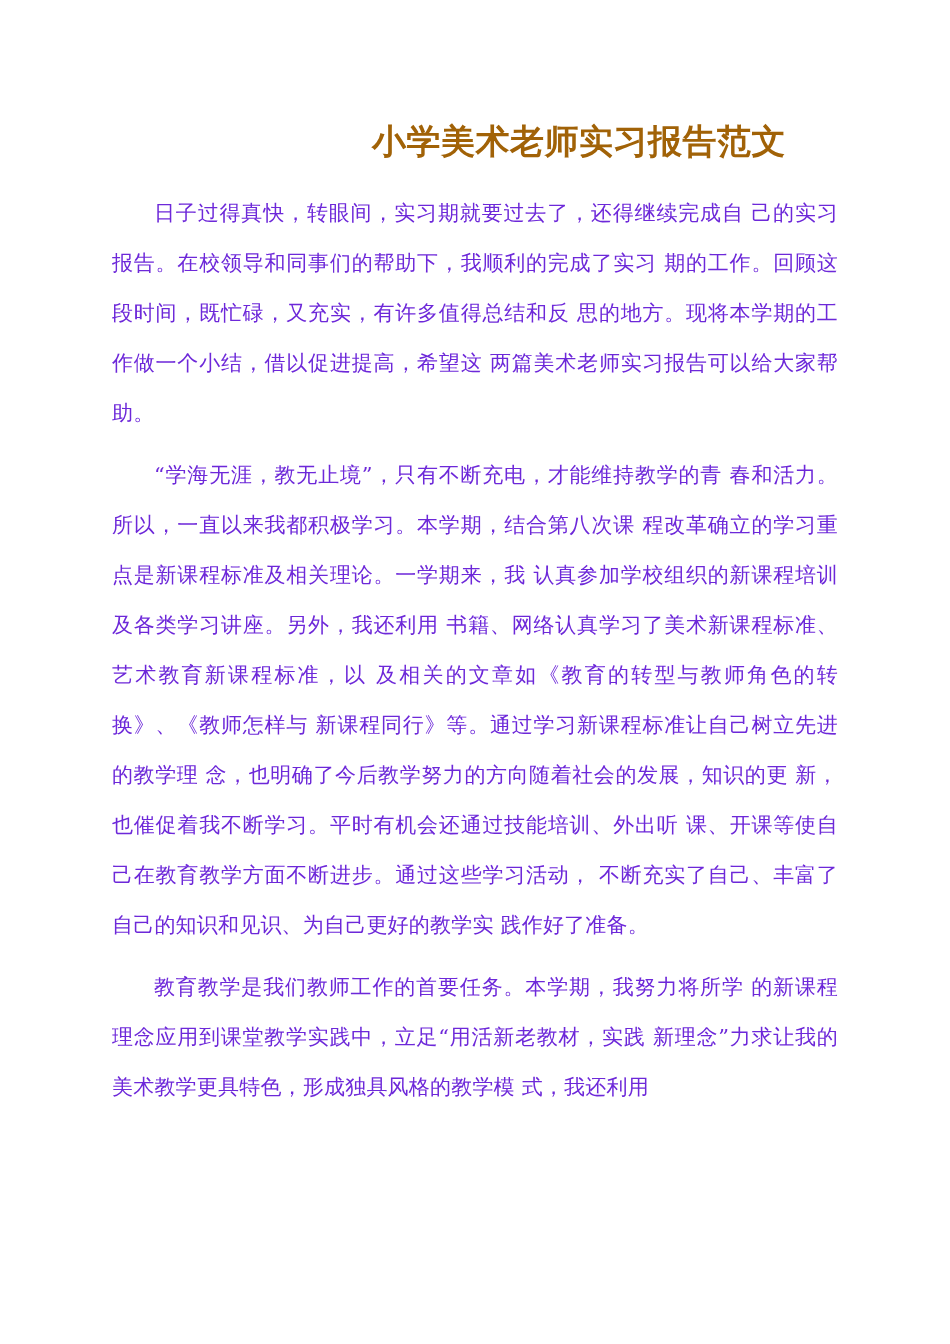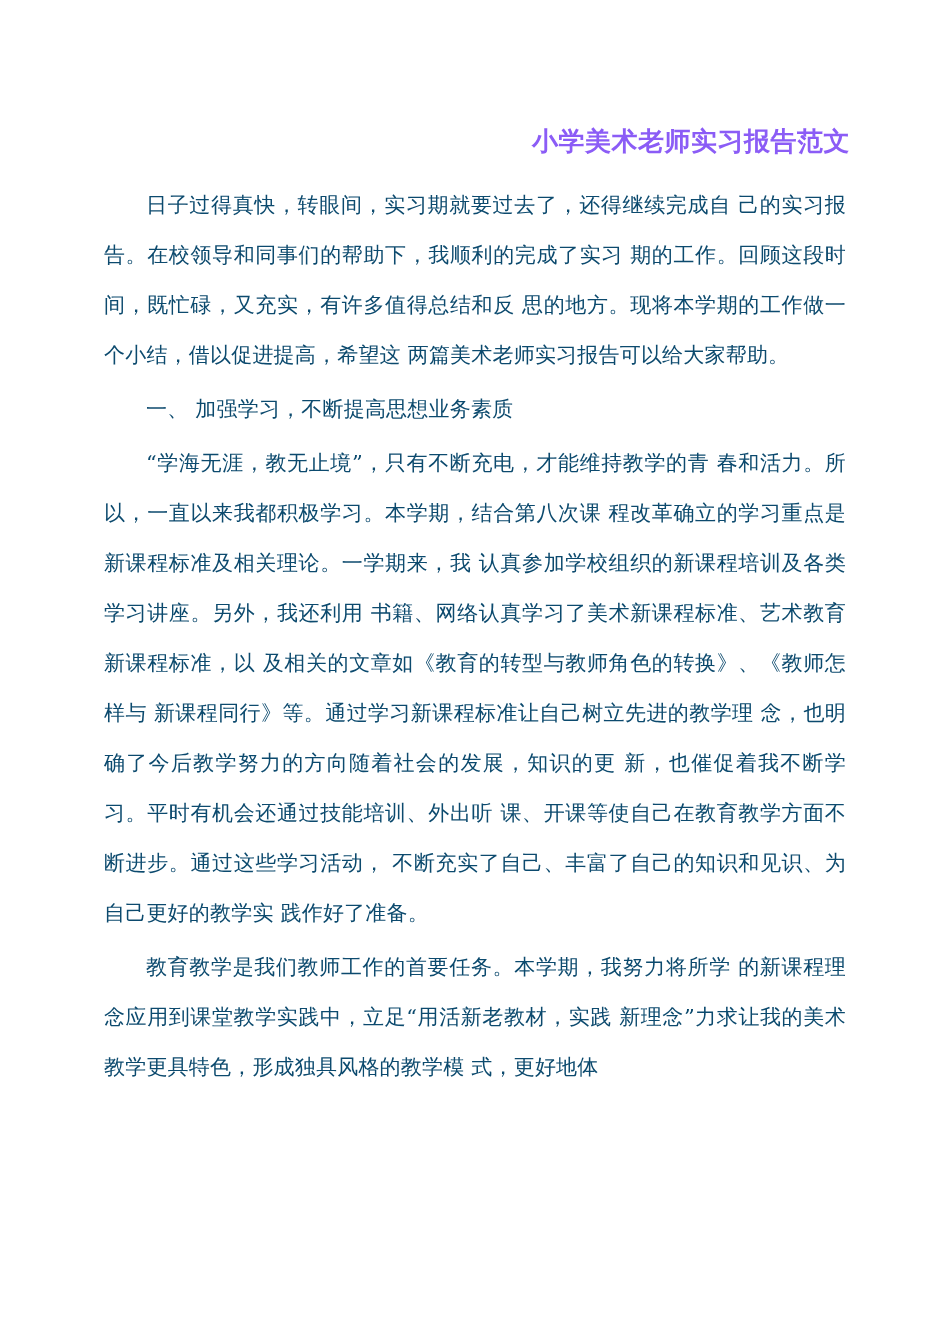--- a/index.html
+++ b/index.html
@@ -25,39 +25,39 @@
 
   .content {
     position: absolute;
     left: 100px;
     top: 0;
     width: 750px;
   }
 
   
   .doc-title {
-    color: #8b5cf6;
-    font-size: 26px;
+    color: #a16207;
+    font-size: 34px;
     line-height: 34px;
     font-weight: 600;
     letter-spacing: 0.5px;
-    text-align: right;
+    text-align: center;
     padding-left: 208px;
     margin: 0;
     padding-top: 124px;
     white-space: nowrap;
     font-family: "DejaVu Serif", "Liberation Serif", serif;
   }
 
   
   .para {
     font-size: 21px;
-    color: #0c4a6e;
+    color: #6d28d9;
     line-height: 50px;
-    margin: 4px;
+    margin: 12px;
     text-align: justify;
     text-justify: inter-character;
     letter-spacing: 0.2px;
     font-family: "DejaVu Serif", "Liberation Serif", serif;
   }
 
   .para.indent {
     text-indent: 2em;
   }
 
@@ -72,21 +72,20 @@
 
 <div class="page">
   <div class="content">
 
     <h1 class="doc-title">小学美术老师实习报告范文</h1>
 
     <div class="gap-after-title"></div>
 
     <p class="para indent">日子过得真快，转眼间，实习期就要过去了，还得继续完成自 己的实习报告。在校领导和同事们的帮助下，我顺利的完成了实习 期的工作。回顾这段时间，既忙碌，又充实，有许多值得总结和反 思的地方。现将本学期的工作做一个小结，借以促进提高，希望这 两篇美术老师实习报告可以给大家帮助。</p>
 
-    <p class="para heading-line">一、 加强学习，不断提高思想业务素质</p>
 
     <p class="para indent">“学海无涯，教无止境”，只有不断充电，才能维持教学的青 春和活力。所以，一直以来我都积极学习。本学期，结合第八次课 程改革确立的学习重点是新课程标准及相关理论。一学期来，我 认真参加学校组织的新课程培训及各类学习讲座。另外，我还利用 书籍、网络认真学习了美术新课程标准、艺术教育新课程标准，以 及相关的文章如《教育的转型与教师角色的转换》、《教师怎样与 新课程同行》等。通过学习新课程标准让自己树立先进的教学理 念，也明确了今后教学努力的方向随着社会的发展，知识的更 新，也催促着我不断学习。平时有机会还通过技能培训、外出听 课、开课等使自己在教育教学方面不断进步。通过这些学习活动， 不断充实了自己、丰富了自己的知识和见识、为自己更好的教学实 践作好了准备。</p>
 
 
-    <p class="para indent">教育教学是我们教师工作的首要任务。本学期，我努力将所学 的新课程理念应用到课堂教学实践中，立足“用活新老教材，实践 新理念”力求让我的美术教学更具特色，形成独具风格的教学模 式，更好地体</p>
+    <p class="para indent">教育教学是我们教师工作的首要任务。本学期，我努力将所学 的新课程理念应用到课堂教学实践中，立足“用活新老教材，实践 新理念”力求让我的美术教学更具特色，形成独具风格的教学模 式，我还利用</p>
 
   </div>
 </div>
 
 </body></html>

